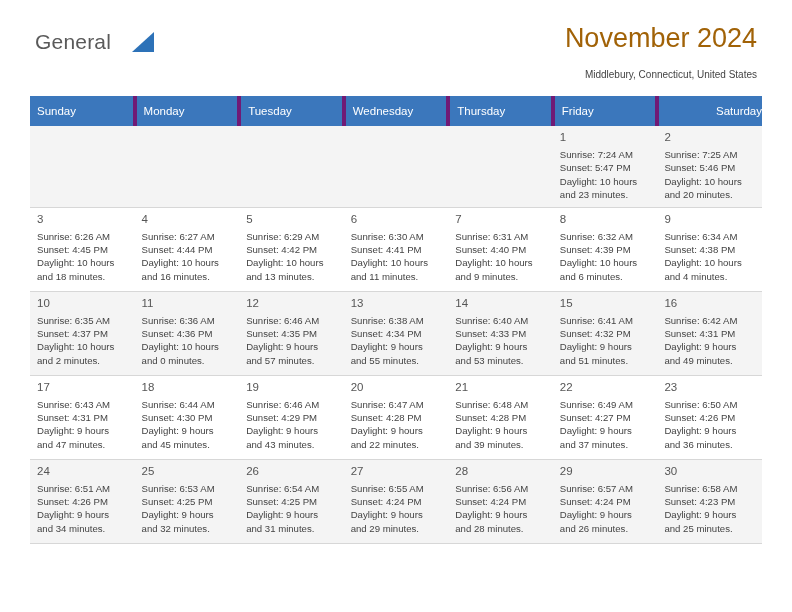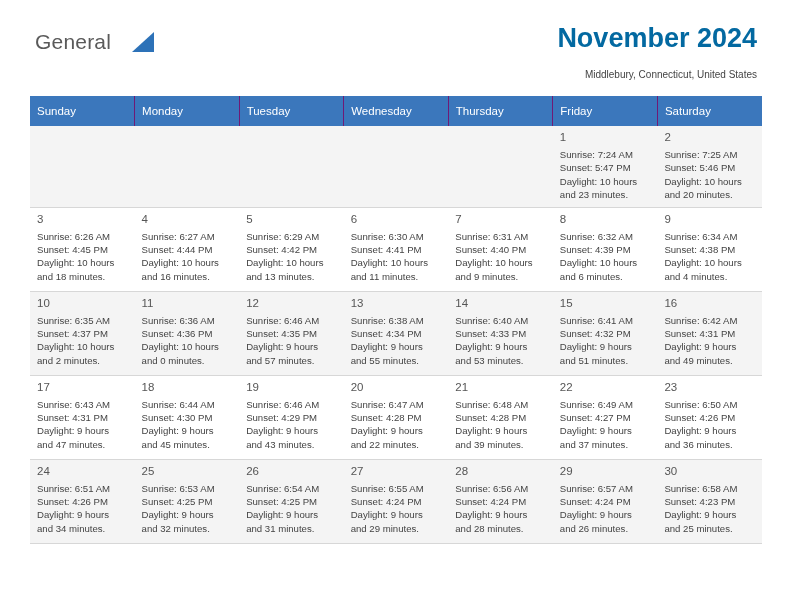--- a/index.html
+++ b/index.html
@@ -56,22 +56,22 @@
     border-bottom: 20px solid #2d72b8;
   }
   .title-block {
     position: absolute;
     right: 5px;
     top: 22px;
     text-align: right;
   }
   .month-title {
     font-size: 27px;
-    color: #0369a1;
-    font-weight: bold;
+    color: #a16207;
+    font-weight: normal;
     margin: 0;
     line-height: 32px;
   }
   .location {
     font-size: 10px;
     color: #444444;
     margin-top: 12px;
     line-height: 18px;
   }
   
@@ -80,25 +80,26 @@
     border-collapse: collapse;
     table-layout: fixed;
   }
   table.calendar th {
     background: #3b77bc;
     color: #ffffff;
     font-size: 11.5px;
     font-weight: normal;
     text-align: left;
     padding: 6px 0 6px 7px;
-    border-right: 1px solid #701a75;
+    border-right: 4px solid #701a75;
     height: 18px;
   }
   table.calendar th:last-child {
     border-right: none;
+    text-align: right;
   }
   table.calendar td {
     vertical-align: top;
     height: 74px;
     padding: 4px 7px 5px 7px;
     border-bottom: 1px solid #d7d7d7;
     font-size: 9.6px;
     line-height: 13.4px;
     color: #444444;
   }

